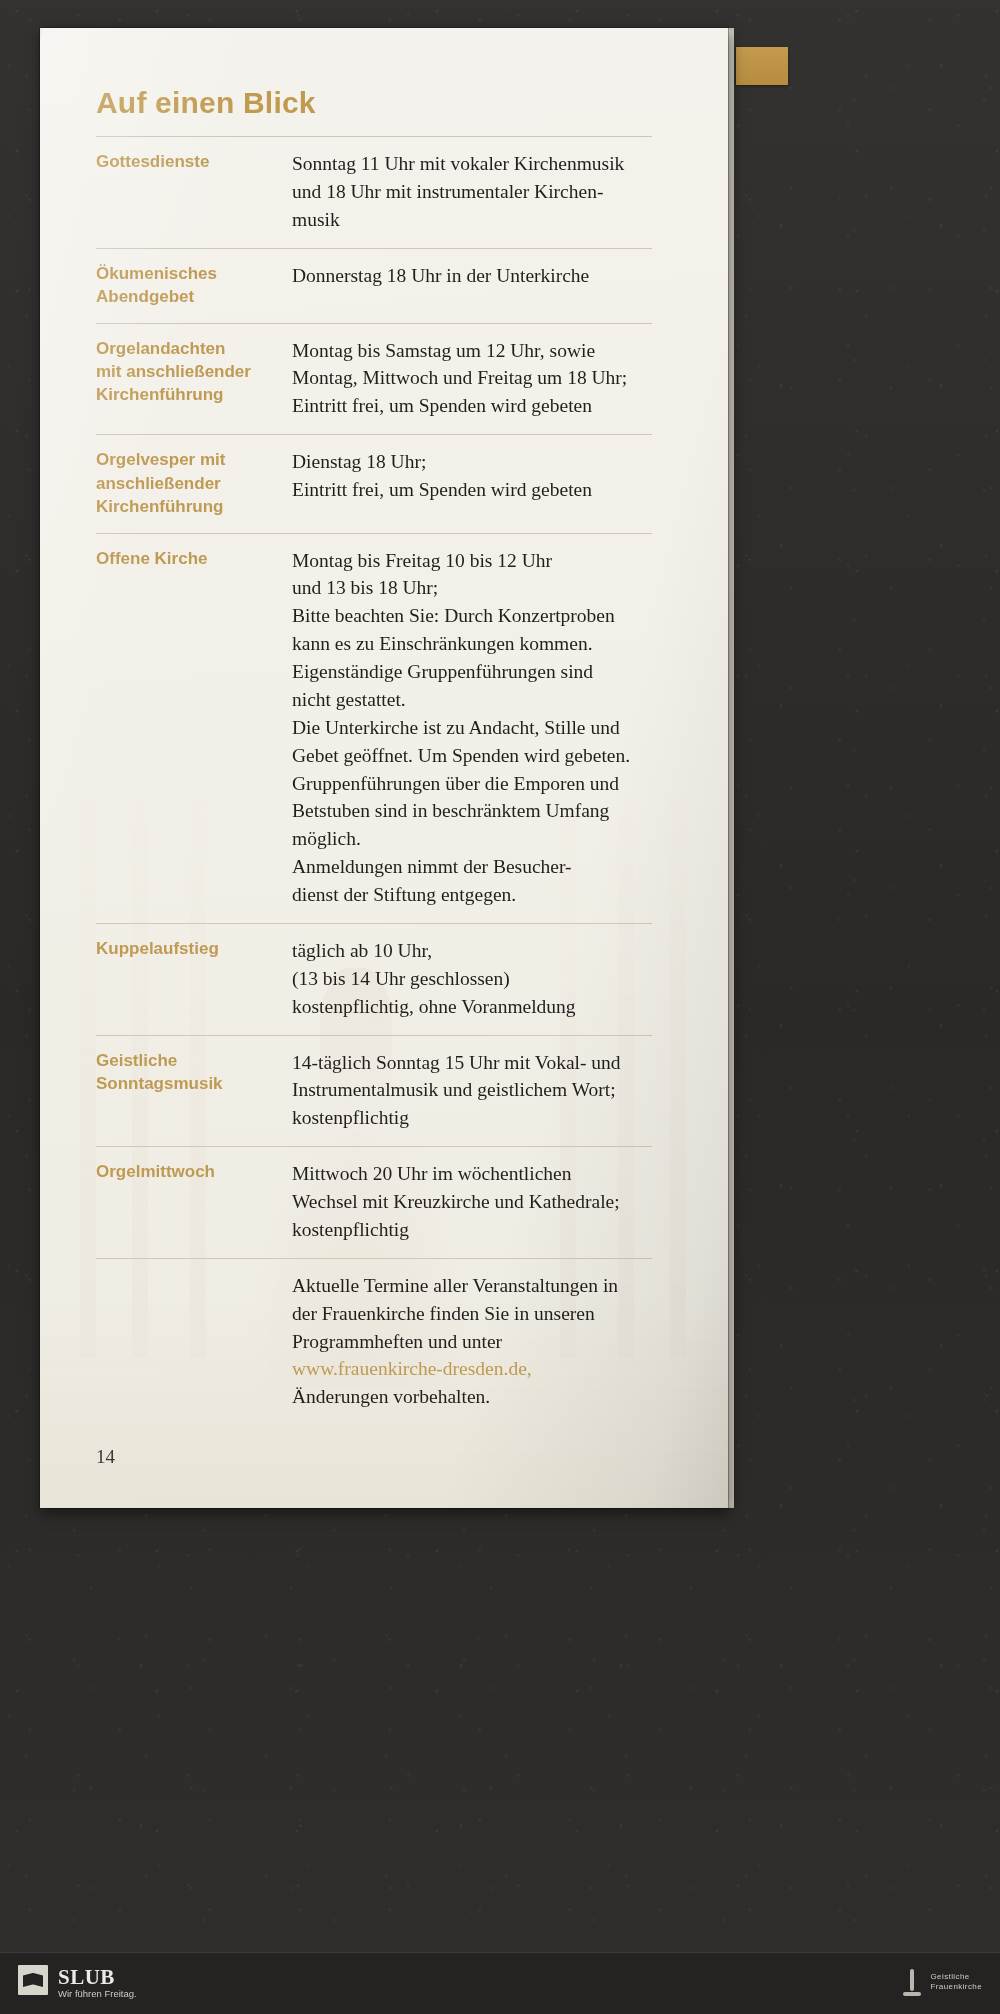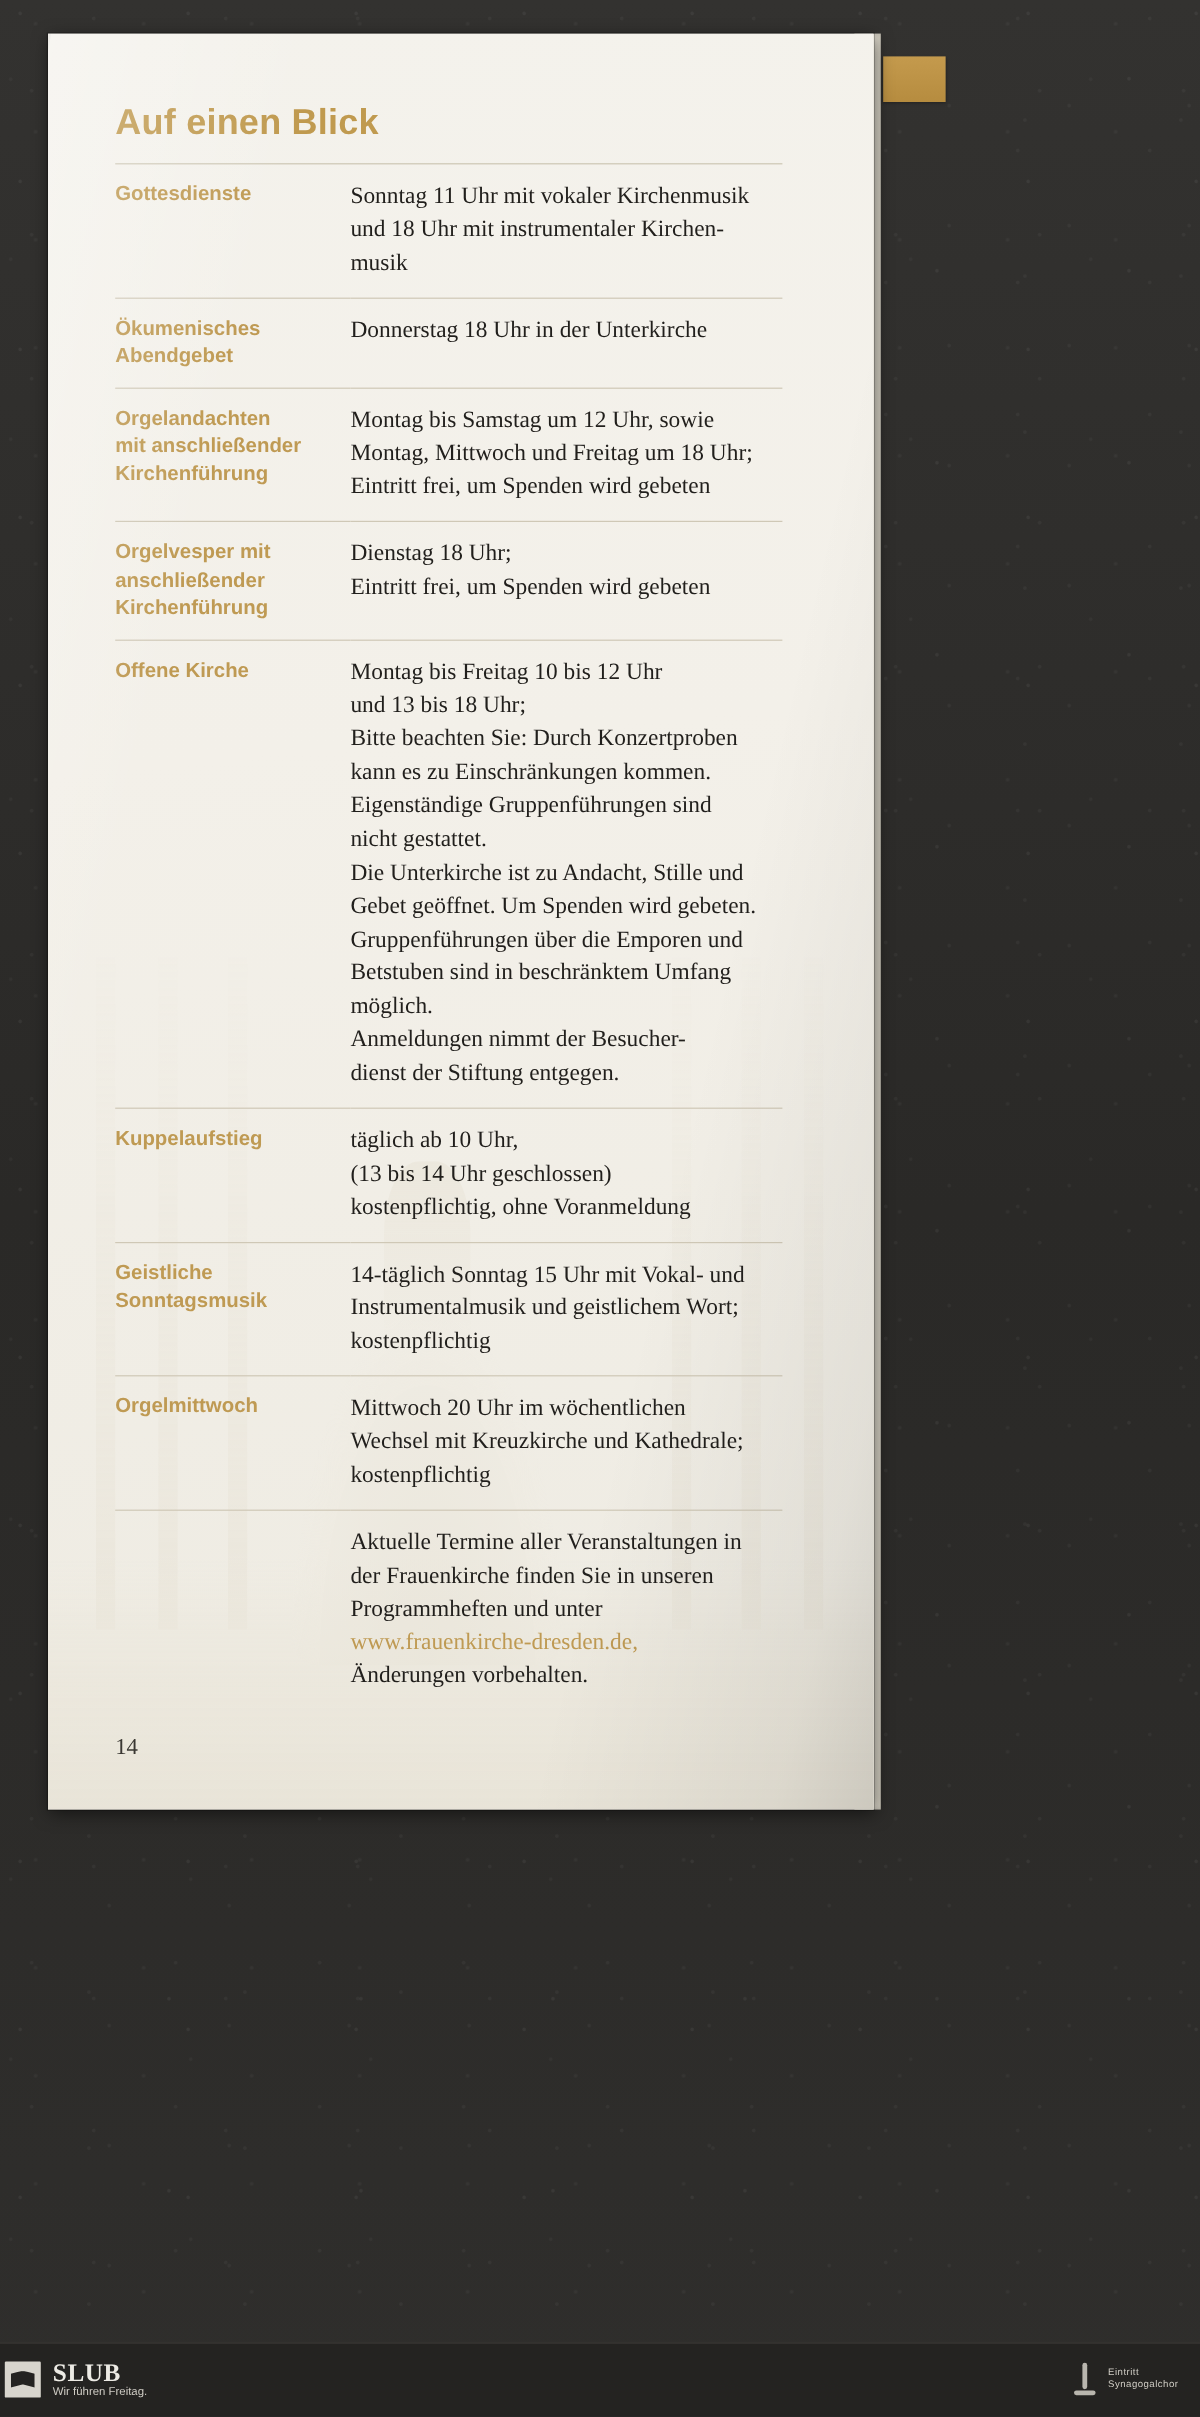--- a/index.html
+++ b/index.html
@@ -180,24 +180,24 @@
     position: absolute;
     left: 0;
     bottom: 0;
     width: 1000px;
     height: 62px;
     background: #242321;
     border-top: 1px solid #3c3a37;
   }
   .slub {
     position: absolute;
-    left: 4px;
+    left: 18px;
     top: 12px;
     display: flex;
-    align-items: center;
+    align-items: flex-start;
     gap: 10px;
   }
   .slub-mark {
     width: 30px;
     height: 30px;
     background: #d8d5cd;
     position: relative;
     border-radius: 1px;
   }
   .slub-mark:before {
@@ -393,17 +393,17 @@
   <div class="slub">
     <div class="slub-mark"></div>
     <div class="slub-text">
       <div class="big">SLUB</div>
       <div class="small">Wir führen Freitag.</div>
     </div>
   </div>
   <div class="right-mark">
     <div class="menorah"></div>
     <div class="right-text">
-      <div class="l1">Eintritt</div>
-      <div class="l2">Synagogalchor</div>
+      <div class="l1">Geistliche</div>
+      <div class="l2">Frauenkirche</div>
     </div>
   </div>
 </div>
 
 </body></html>

